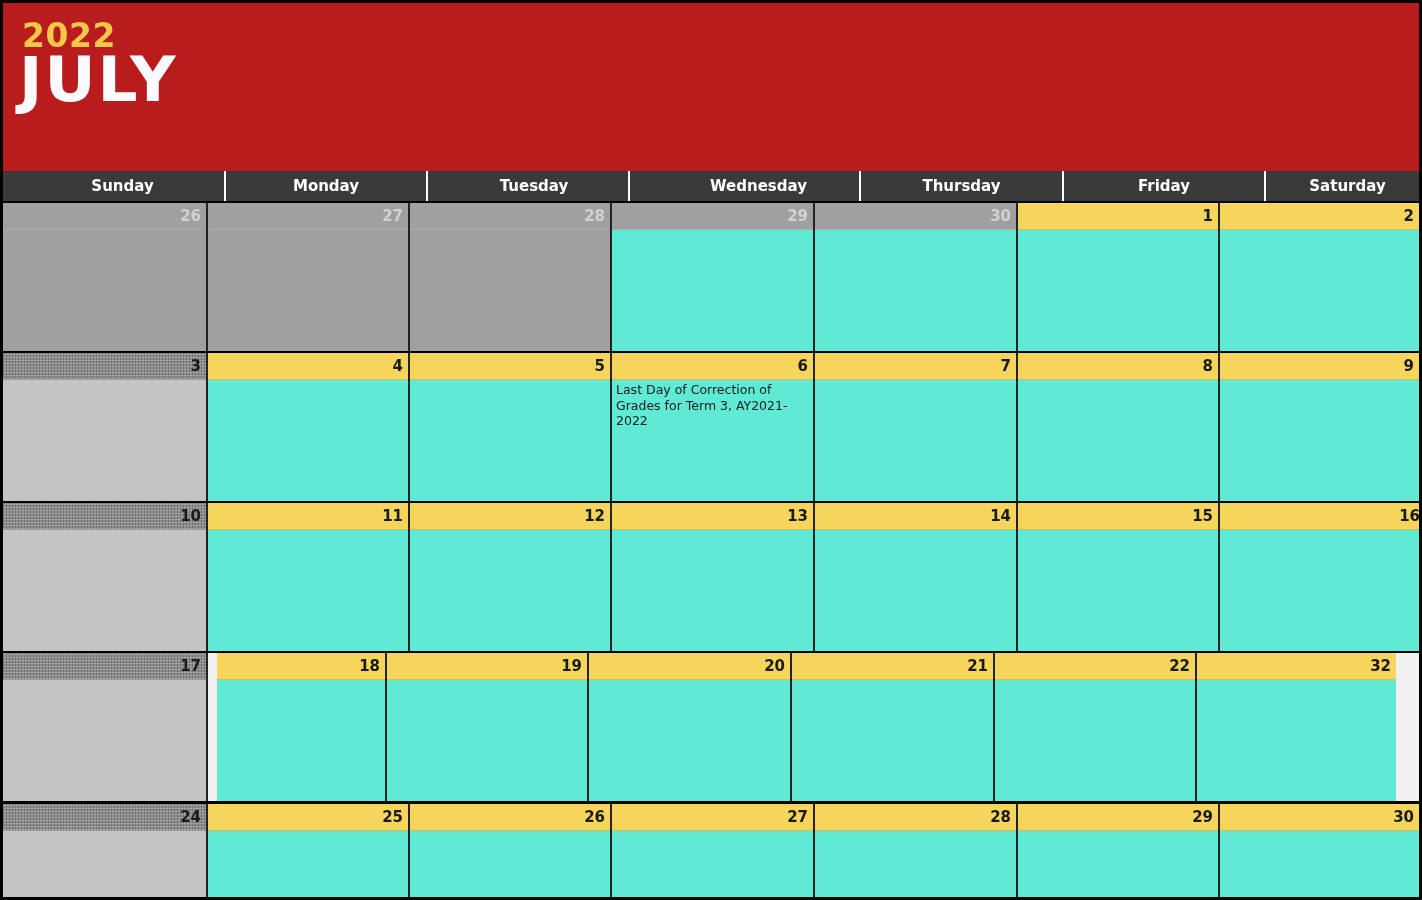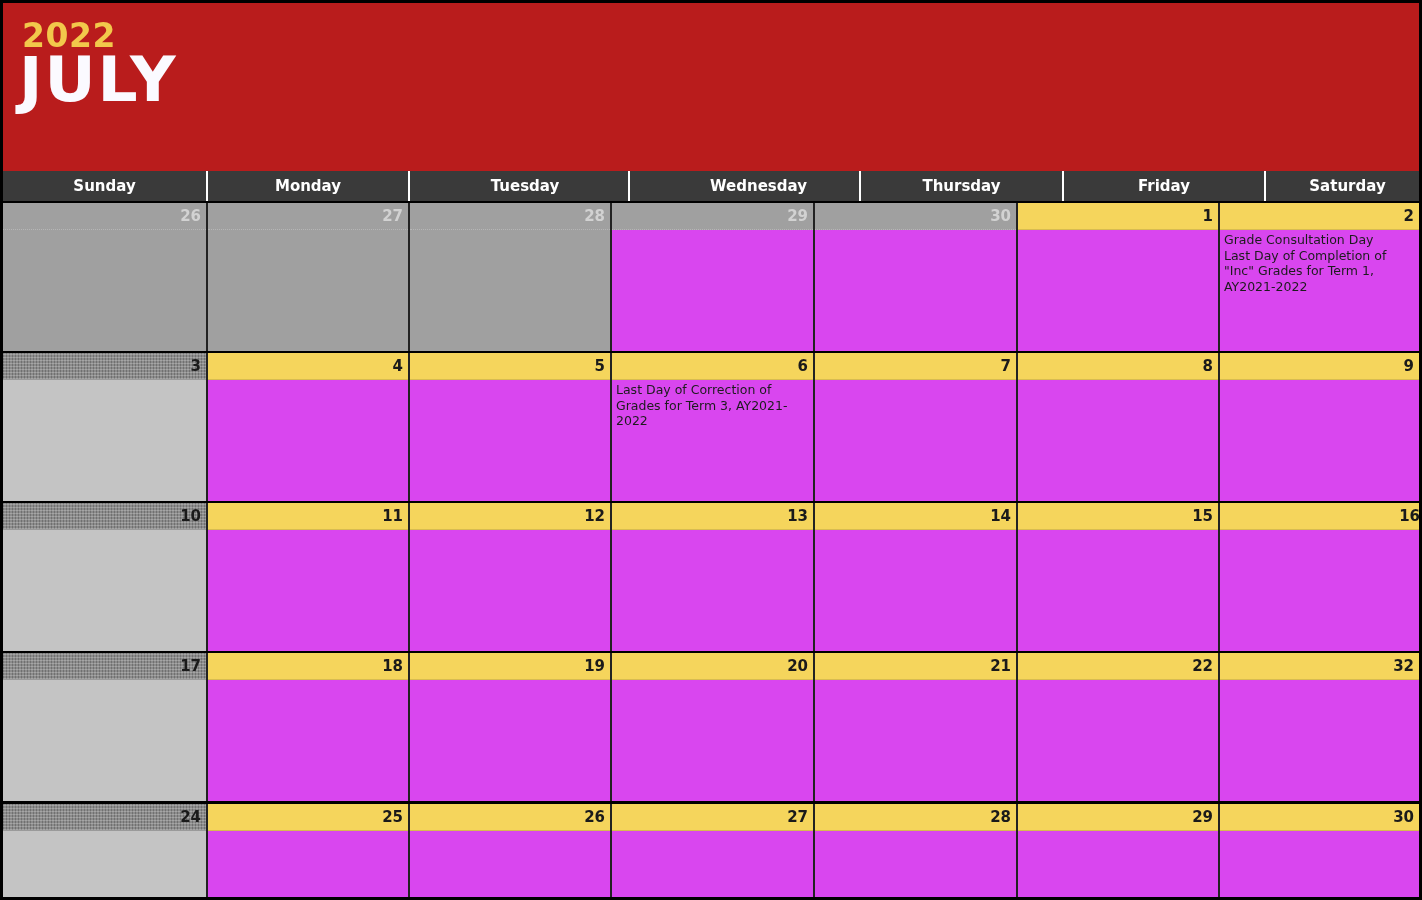--- a/index.html
+++ b/index.html
@@ -20,21 +20,21 @@
   .dowrow{display:flex;height:30px;background:#3A3A3A;}
   .dow{flex:0 0 auto;color:#FFFFFF;font-size:15px;font-weight:bold;
        display:flex;align-items:center;justify-content:center;
        border-right:2px solid #FFFFFF;box-sizing:border-box;}
   .dow:last-child{border-right:none;}
 
   
   .week{display:flex;height:150px;border-top:2px solid #000;box-sizing:border-box;}
   .week.thicktop{border-top:3px solid #000;}
   .cell{flex:0 0 auto;box-sizing:border-box;border-right:2px solid #222;
-        position:relative;background:#d946ef;overflow:hidden;}
+        position:relative;background:#5eead4;overflow:hidden;}
   .cell:last-child{border-right:none;}
 
   .dhead{height:27px;box-sizing:border-box;position:relative;
          background:#F5D55C;border-bottom:1px solid rgba(0,0,0,.12);}
   .dnum{position:absolute;right:5px;top:3px;font-size:15px;font-weight:bold;
         color:#1a1a1a;line-height:20px;}
 
   
   .cell.out{background:#A0A0A0;}
   .cell.out .dhead{background:#A0A0A0;border-bottom:1px dotted #B6B6B6;}
@@ -60,23 +60,23 @@
 <body>
 
 <div id="cal">
 
   <div class="titlebar">
     <div class="year">2022</div>
     <div class="month">JULY</div>
   </div>
 
   <div class="dowrow">
-      <div class="dow" style="width: 205px;">Sunday</div>
+      <div class="dow" style="width: 205px; margin-left: 18px;">Sunday</div>
       <div class="dow" style="width: 202px;">Monday</div>
-      <div class="dow" style="width: 220px; padding-left: 12px;">Tuesday</div>
+      <div class="dow" style="width: 202px; padding-left: 12px;">Tuesday</div>
       <div class="dow" style="width: 203px; margin-left: 28px;">Wednesday</div>
       <div class="dow" style="width: 203px;">Thursday</div>
       <div class="dow" style="width: 202px;">Friday</div>
       <div class="dow" style="width: 163px;">Saturday</div>
     </div>
 
   <div id="grid">
       <div class="week">
         <div class="cell out" style="width: 205px;">
           <div class="dhead">
@@ -105,24 +105,20 @@
         </div>
         <div class="cell" style="width: 202px;">
           <div class="dhead">
             <div class="dnum">1</div>
           </div>
         </div>
         <div class="cell" style="width: 199px;">
           <div class="dhead">
             <div class="dnum">2</div>
           </div>
-          <div class="events">
-            <div class="ev">Grade Consultation Day</div>
-            <div class="ev">Last Day of Completion of "Inc" Grades for Term 1, AY2021-2022</div>
-          </div>
         </div>
       </div>
       <div class="week">
         <div class="cell sun" style="width: 205px;">
           <div class="dhead">
             <div class="dnum">3</div>
           </div>
         </div>
         <div class="cell" style="width: 202px;">
           <div class="dhead">
@@ -194,21 +190,21 @@
             <div class="dnum">16</div>
           </div>
         </div>
       </div>
       <div class="week">
         <div class="cell sun" style="width: 205px;">
           <div class="dhead">
             <div class="dnum">17</div>
           </div>
         </div>
-        <div class="cell" style="width: 202px;">
+        <div class="cell" style="width: 170px; margin-left: 9px;">
           <div class="dhead">
             <div class="dnum">18</div>
           </div>
         </div>
         <div class="cell" style="width: 202px;">
           <div class="dhead">
             <div class="dnum">19</div>
           </div>
         </div>
         <div class="cell" style="width: 203px;">

